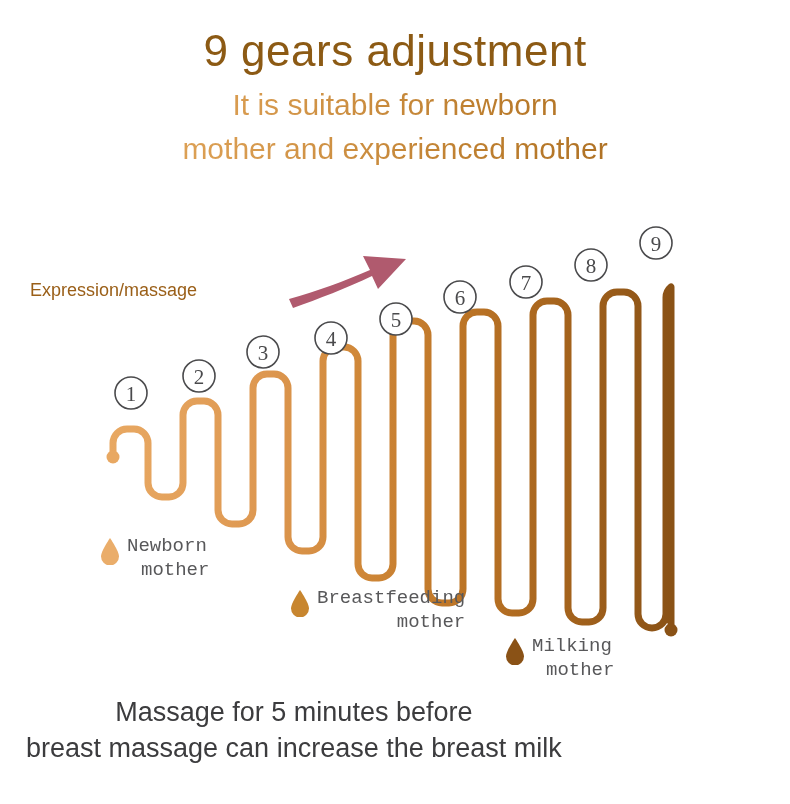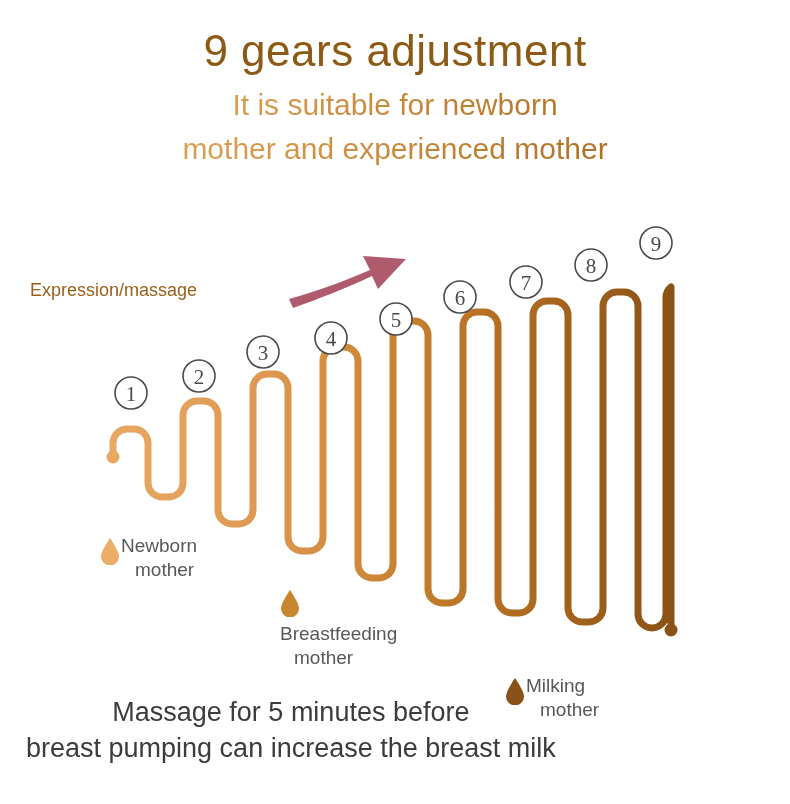--- a/index.html
+++ b/index.html
@@ -68,39 +68,41 @@
     font-size: 18px;
     color: #9a5f18;
     white-space: nowrap;
   }
 
   
   .legend-item {
     position: absolute;
     display: flex;
     align-items: flex-start;
-    gap: 1px;
+    gap: 7px;
+    font-family: Liberation Mono, monospace;
   }
   .legend-drop {
     flex: 0 0 auto;
     margin-top: 4px;
   }
   .legend-text {
     font-size: 19px;
     line-height: 24px;
     color: #58585a;
     white-space: nowrap;
   }
   .legend-text .l2 {
     display: block;
     padding-left: 14px;
+    text-align: right;
   }
   .legend-newborn      { left: 100px; top: 534px; }
-  .legend-breastfeeding{ left: 280px; top: 586px; flex-direction: column; }
-  .legend-milking      { left: 505px; top: 634px; margin-top: 40px; }
+  .legend-breastfeeding{ left: 290px; top: 586px; }
+  .legend-milking      { left: 505px; top: 634px; }
 
   
   .caption {
     position: absolute;
     left: 26px;
     top: 694px;
     font-size: 27px;
     line-height: 36px;
     color: #3c3c3e;
     white-space: nowrap;
@@ -292,16 +294,16 @@
         </svg>
     </span>
     <span class="legend-text">
       <span>Milking</span>
       <span class="l2">mother</span>
     </span>
   </div>
 
   <div class="caption">
     <span>Massage for 5 minutes before</span>
-    <span>breast pumping can increase the breast milk</span>
+    <span>breast massage can increase the breast milk</span>
   </div>
 
 </div>
 
 </body></html>

